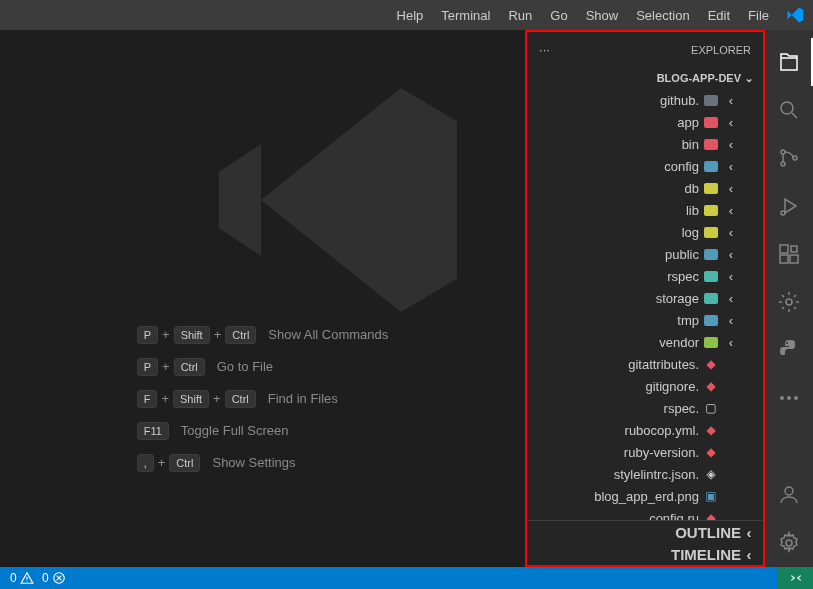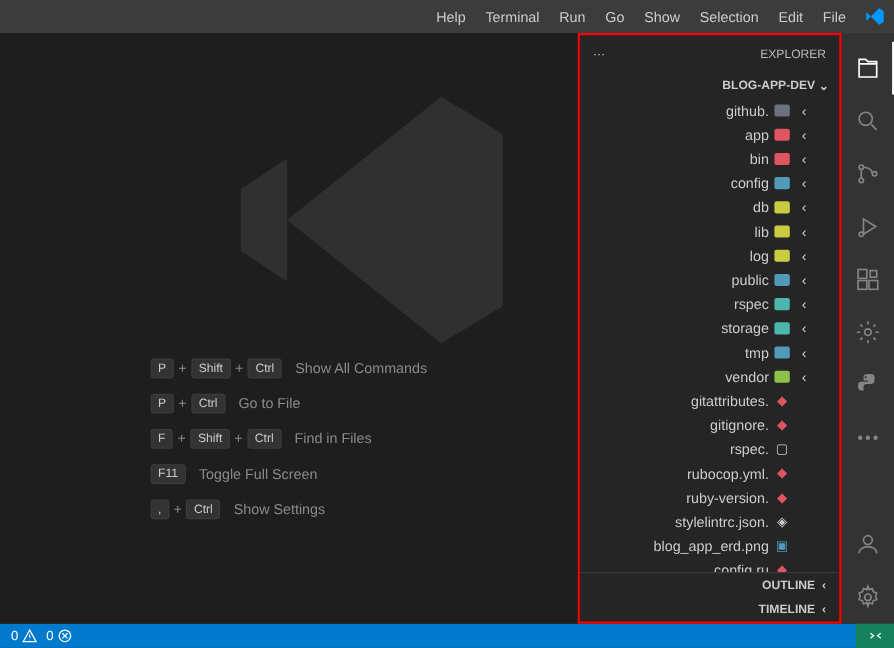--- a/index.html
+++ b/index.html
@@ -134,21 +134,21 @@
     .tree-label { color: #cccccc; }
     .folder-icon { border-radius: 2px; width: 14px; height: 11px; display: inline-block; }
     .sidebar-sections {
       border-top: 1px solid #3c3c3c;
     }
     .section-header {
       height: 22px;
       display: flex;
       align-items: center;
       padding: 0 6px;
-      font-size: 11px;
+      font-size: 15px;
       font-weight: bold;
       color: #cccccc;
       cursor: pointer;
       justify-content: space-between;
     }
     .editor {
       flex: 1;
       background: #1e1e1e;
       position: relative;
       display: flex;

